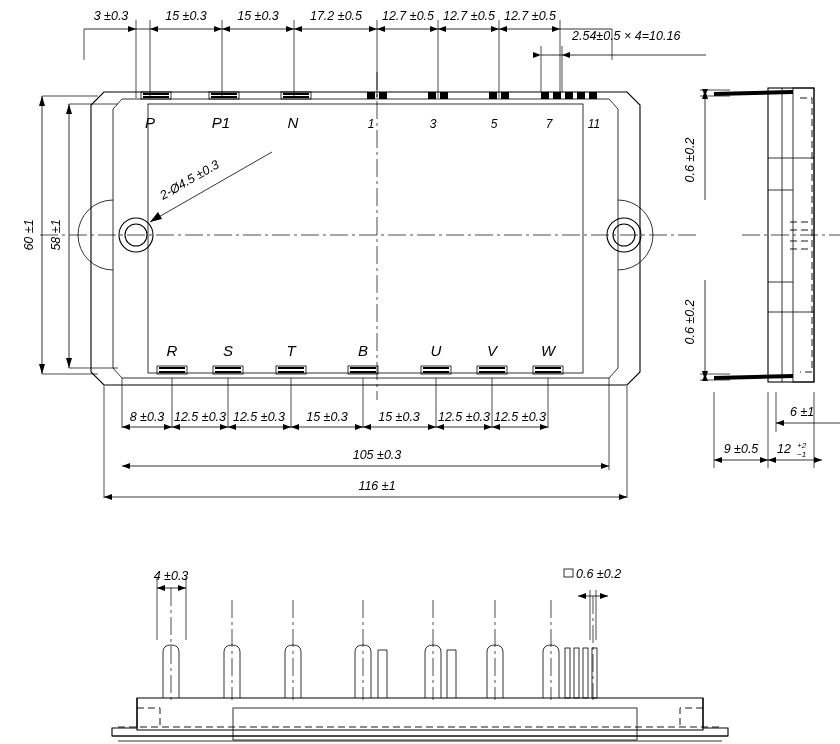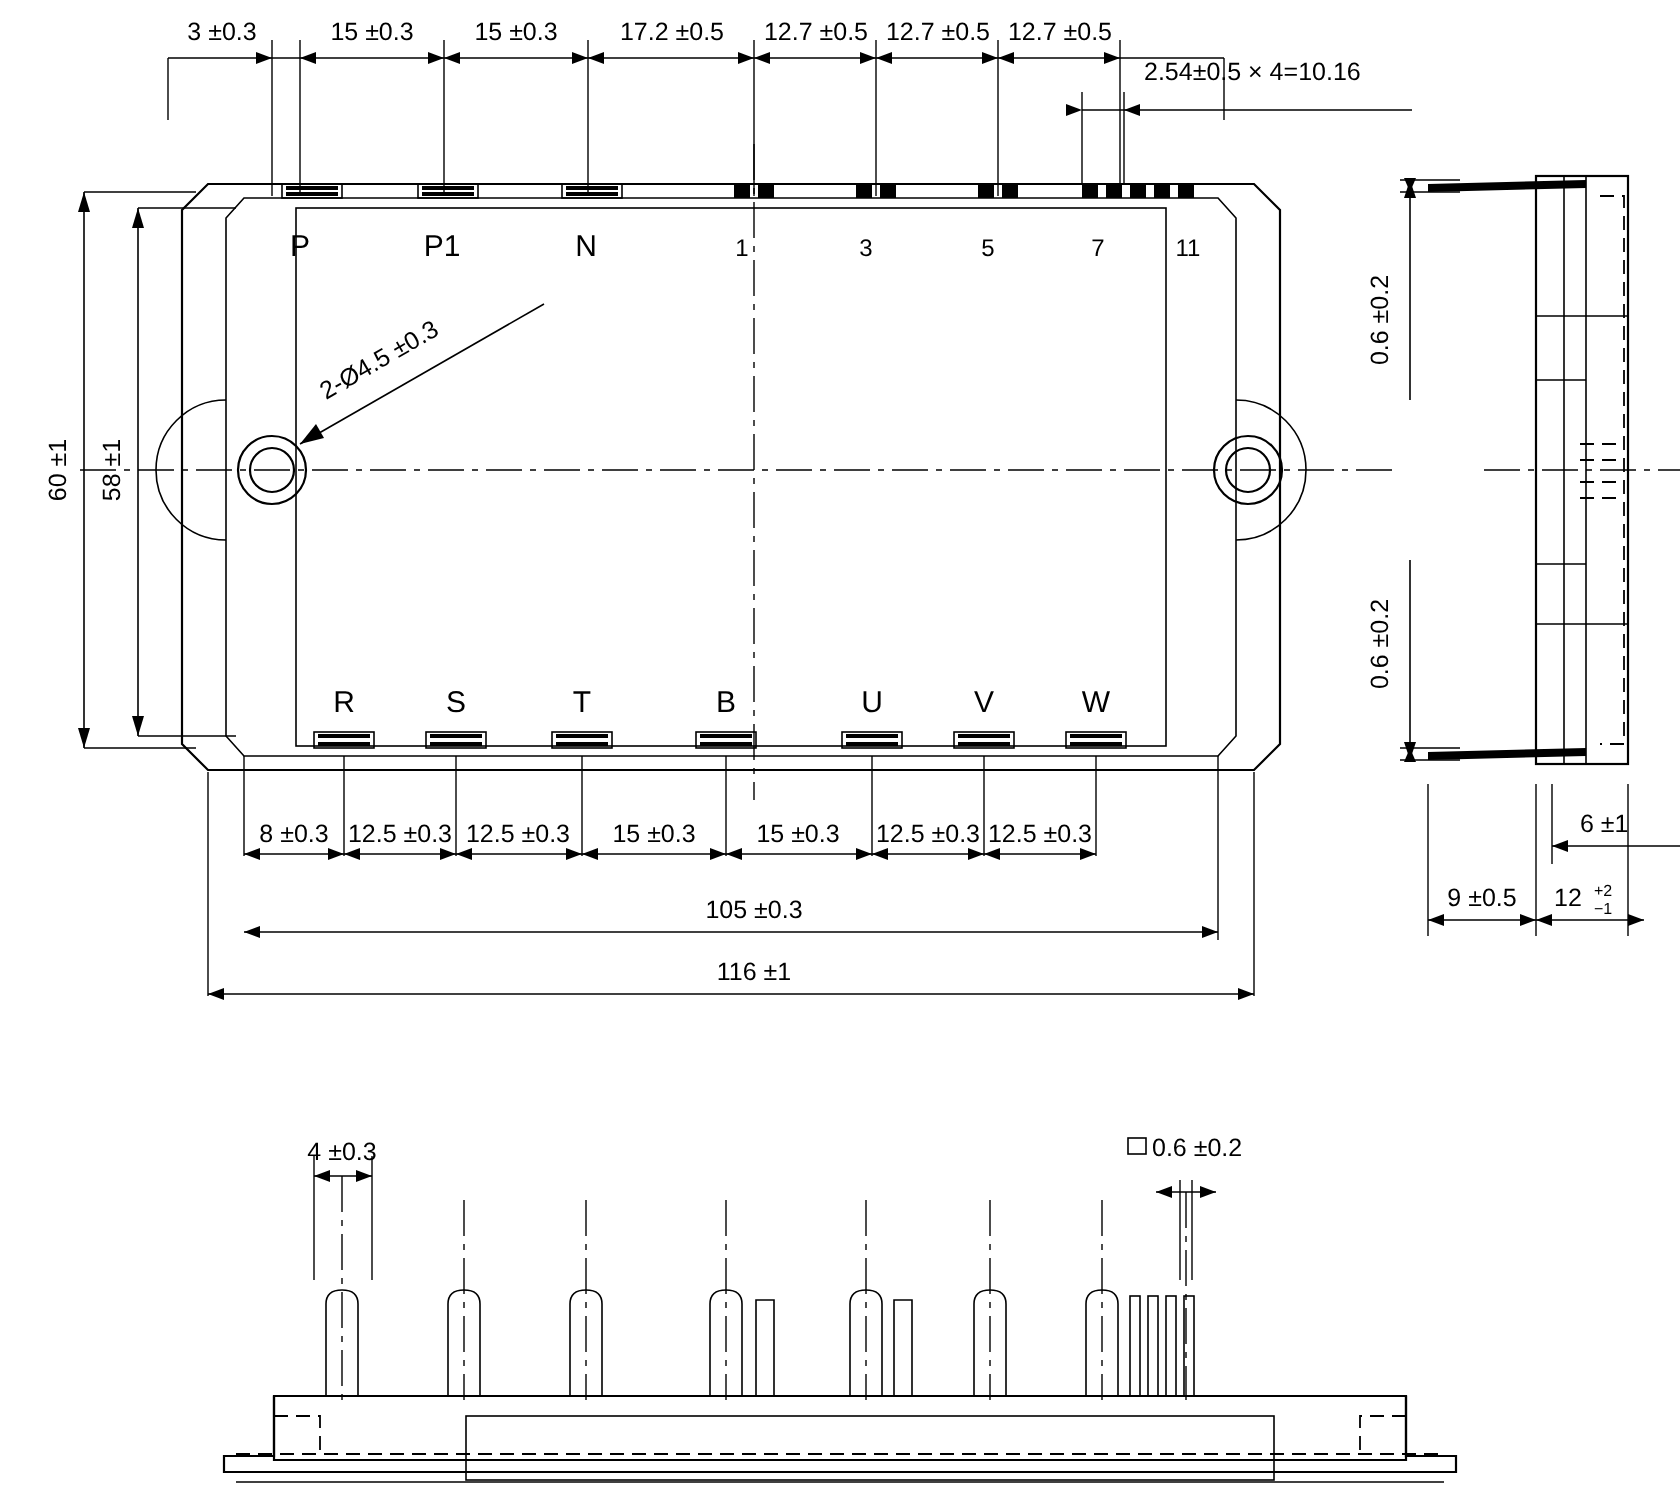--- a/index.html
+++ b/index.html
@@ -1,18 +1,18 @@
 <!DOCTYPE html>
 <html><head>
 <meta charset="utf-8">
 <style>
   html,body{margin:0;padding:0;background:#ffffff;}
   body{width:840px;height:744px;position:relative;overflow:hidden;
        font-family:"Liberation Sans", sans-serif;color:#000;}
-  #drawing{position:absolute;left:0;top:0;width:840px;height:744px;}
+  #drawing{position:absolute;left:0;top:0;width:840px;height:744px;font-style:italic;}
   .dimtext{font-size:12.5px;font-family:"Liberation Sans",sans-serif;fill:#000;}
   .termlabel{font-size:15px;font-family:"Liberation Sans",sans-serif;fill:#000;}
   .pinlabel{font-size:12px;font-family:"Liberation Sans",sans-serif;fill:#000;}
   .sup{font-size:8px;font-family:"Liberation Sans",sans-serif;fill:#000;}
   svg line,svg path,svg polyline,svg rect,svg circle,svg polygon{shape-rendering:geometricPrecision;}
   .ln{stroke:#000;fill:none;}
   .thin{stroke-width:.8;}
   .med{stroke-width:1.1;}
   .dim{stroke:#000;stroke-width:.8;fill:none;}
   .ext{stroke:#000;stroke-width:.7;fill:none;}

